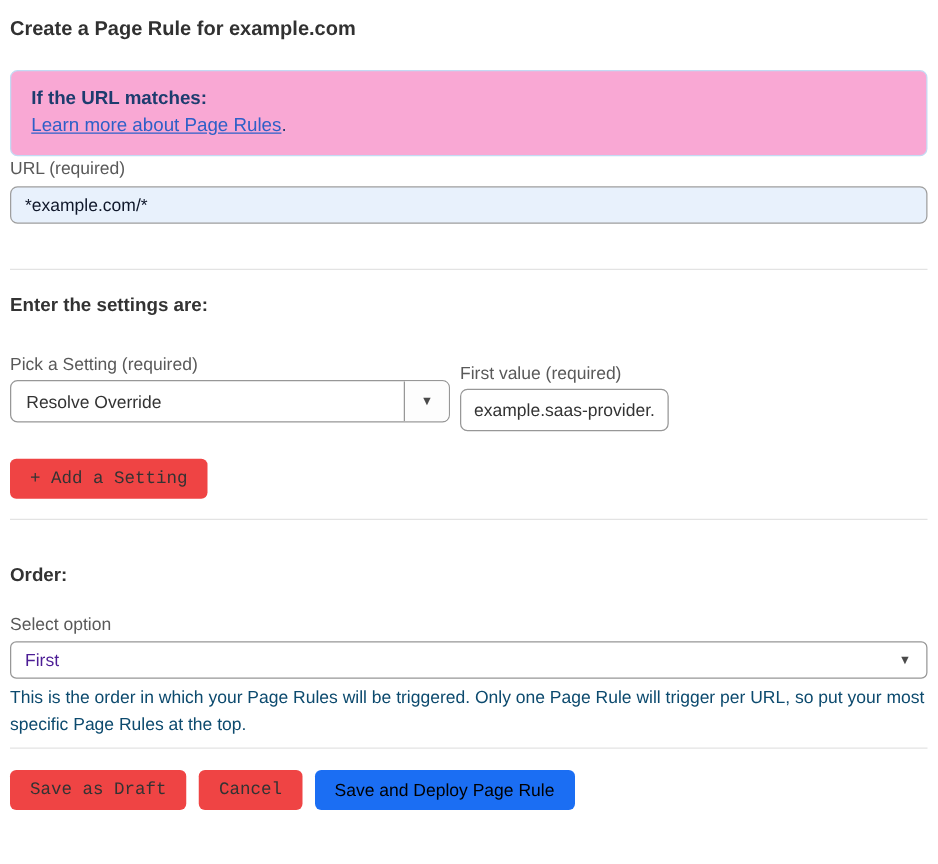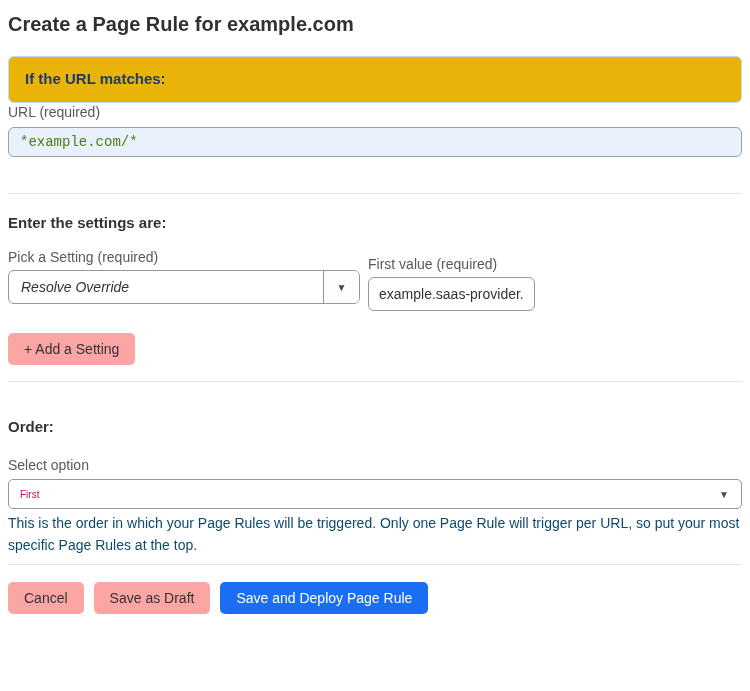--- a/index.html
+++ b/index.html
@@ -4,28 +4,28 @@
 <style>
   * { box-sizing: border-box; margin: 0; padding: 0; }
   html, body { background: #ffffff; }
   body {
     width: 750px;
     font-family: "Liberation Sans", sans-serif;
     color: #333;
     padding: 12px 8px 11px 8px;
   }
   .page-title {
-    font-size: 20px;
+    font-size: 16px;
     font-weight: 700;
     color: #313131;
     line-height: 24px;
   }
   .info-box {
     margin-top: 20px;
-    background: #eab308;
+    background: #f9a8d4;
     border: 1px solid #c3daf3;
     border-radius: 6px;
     padding: 11px 16px 12px 16px;
     font-size: 15px;
     line-height: 22px;
     color: #1d3c6e;
   }
   .info-box .info-heading { font-weight: 700; }
   .info-box a.info-link {
     color: #2d5fc7;
@@ -40,56 +40,55 @@
   .url-label { }
   .url-input {
     display: block;
     width: 734px;
     margin-top: 6px;
     height: 30px;
     background: #e8f1fc;
     border: 1px solid #9e9e9e;
     border-radius: 6px;
     padding: 0 11px;
-    font-family: Liberation Mono, monospace;
-    font-size: 14px;
-    color: #4d7c0f;
+    font-family: Liberation Sans, sans-serif;
+    font-size: 14px;
+    color: #0f172a;
     outline: none;
   }
   .divider {
     border: none;
     border-top: 1px solid #e3e3e3;
     height: 0;
   }
   .divider-1 { margin-top: 36px; }
   .section-heading {
     font-size: 15px;
     font-weight: 700;
     color: #333;
     line-height: 18px;
   }
   .settings-heading { margin-top: 20px; }
   .settings-row {
-    margin-top: 16px;
+    margin-top: 28px;
     display: flex;
     align-items: flex-start;
   }
   .settings-col-value { margin-left: 8px; padding-top: 7px; }
   .select-box {
     margin-top: 4px;
     width: 352px;
     height: 34px;
     background: #ffffff;
     border: 1px solid #979797;
     border-radius: 6px;
     display: flex;
     align-items: center;
     cursor: pointer;
     overflow: hidden;
-    font-style: italic;
   }
   .select-box .select-value {
     flex: 1;
     padding: 0 12px;
     font-size: 14px;
     color: #333;
     white-space: nowrap;
     overflow: hidden;
   }
   .select-box .arrow-cell {
@@ -120,72 +119,73 @@
   .btn {
     display: inline-block;
     border: none;
     border-radius: 5px;
     font-family: "Liberation Sans", sans-serif;
     font-size: 14px;
     line-height: 16px;
     padding: 8px 16px;
     cursor: pointer;
   }
-  .btn-gray { background: #fca5a5; color: #333; }
+  .btn-gray { background: #ef4444; color: #333; font-family: Liberation Mono, monospace; }
   .btn-add { margin-top: 22px; }
   .divider-2 { margin-top: 16px; }
   .order-heading { margin-top: 36px; }
   .order-select-label { margin-top: 20px; }
   .order-select {
     margin-top: 5px;
     width: 734px;
     height: 30px;
     background: #ffffff;
     border: 1px solid #979797;
     border-radius: 5px;
     display: flex;
     align-items: center;
     cursor: pointer;
   }
   .order-select .select-value {
     flex: 1;
     padding: 0 11px;
-    font-size: 10px;
-    color: #be185d;
+    font-size: 14px;
+    color: #4c1d95;
   }
   .order-select .plain-arrow {
     padding: 0 12px;
     color: #4a4a4a;
     font-size: 10px;
   }
   .help-text {
     margin-top: 3px;
     font-size: 14px;
     line-height: 22px;
     color: #0c4a6e;
     width: 734px;
   }
   .divider-3 { margin-top: 8px; }
   .footer-actions {
     margin-top: 17px;
     display: flex;
     align-items: center;
     gap: 10px;
   }
-  .btn-primary { background: #1b6ef3; color: #ffffff; }
+  .btn-primary { background: #1b6ef3; color: #000000; }
 </style>
 </head>
 <body>
 
 
 
 <h1 class="page-title">Create a Page Rule for example.com</h1>
 
 <div class="info-box">
   <div class="info-heading">If the URL matches:</div>
+  <div><a class="info-link">Learn more about Page Rules</a><span>.</span></div>
 </div>
 
 <div class="field-label url-label">URL (required)</div>
 <input class="url-input" type="text" value="*example.com/*" style="">
 
 <hr class="divider divider-1">
 
 <div class="section-heading settings-heading">Enter the settings are:</div>
 
 <div class="settings-row">
@@ -211,19 +211,19 @@
 <div class="field-label order-select-label">Select option</div>
 <div class="order-select">
   <span class="select-value">First</span>
   <span class="plain-arrow">▼</span>
 </div>
 <div class="help-text">This is the order in which your Page Rules will be triggered. Only one Page Rule will trigger per URL, so put your most specific Page Rules at the top.</div>
 
 <hr class="divider divider-3">
 
 <div class="footer-actions">
+  <button class="btn btn-gray">Save as Draft</button>
   <button class="btn btn-gray">Cancel</button>
-  <button class="btn btn-gray">Save as Draft</button>
   <button class="btn btn-primary">Save and Deploy Page Rule</button>
 </div>
 
 
 
 
 </body></html>

